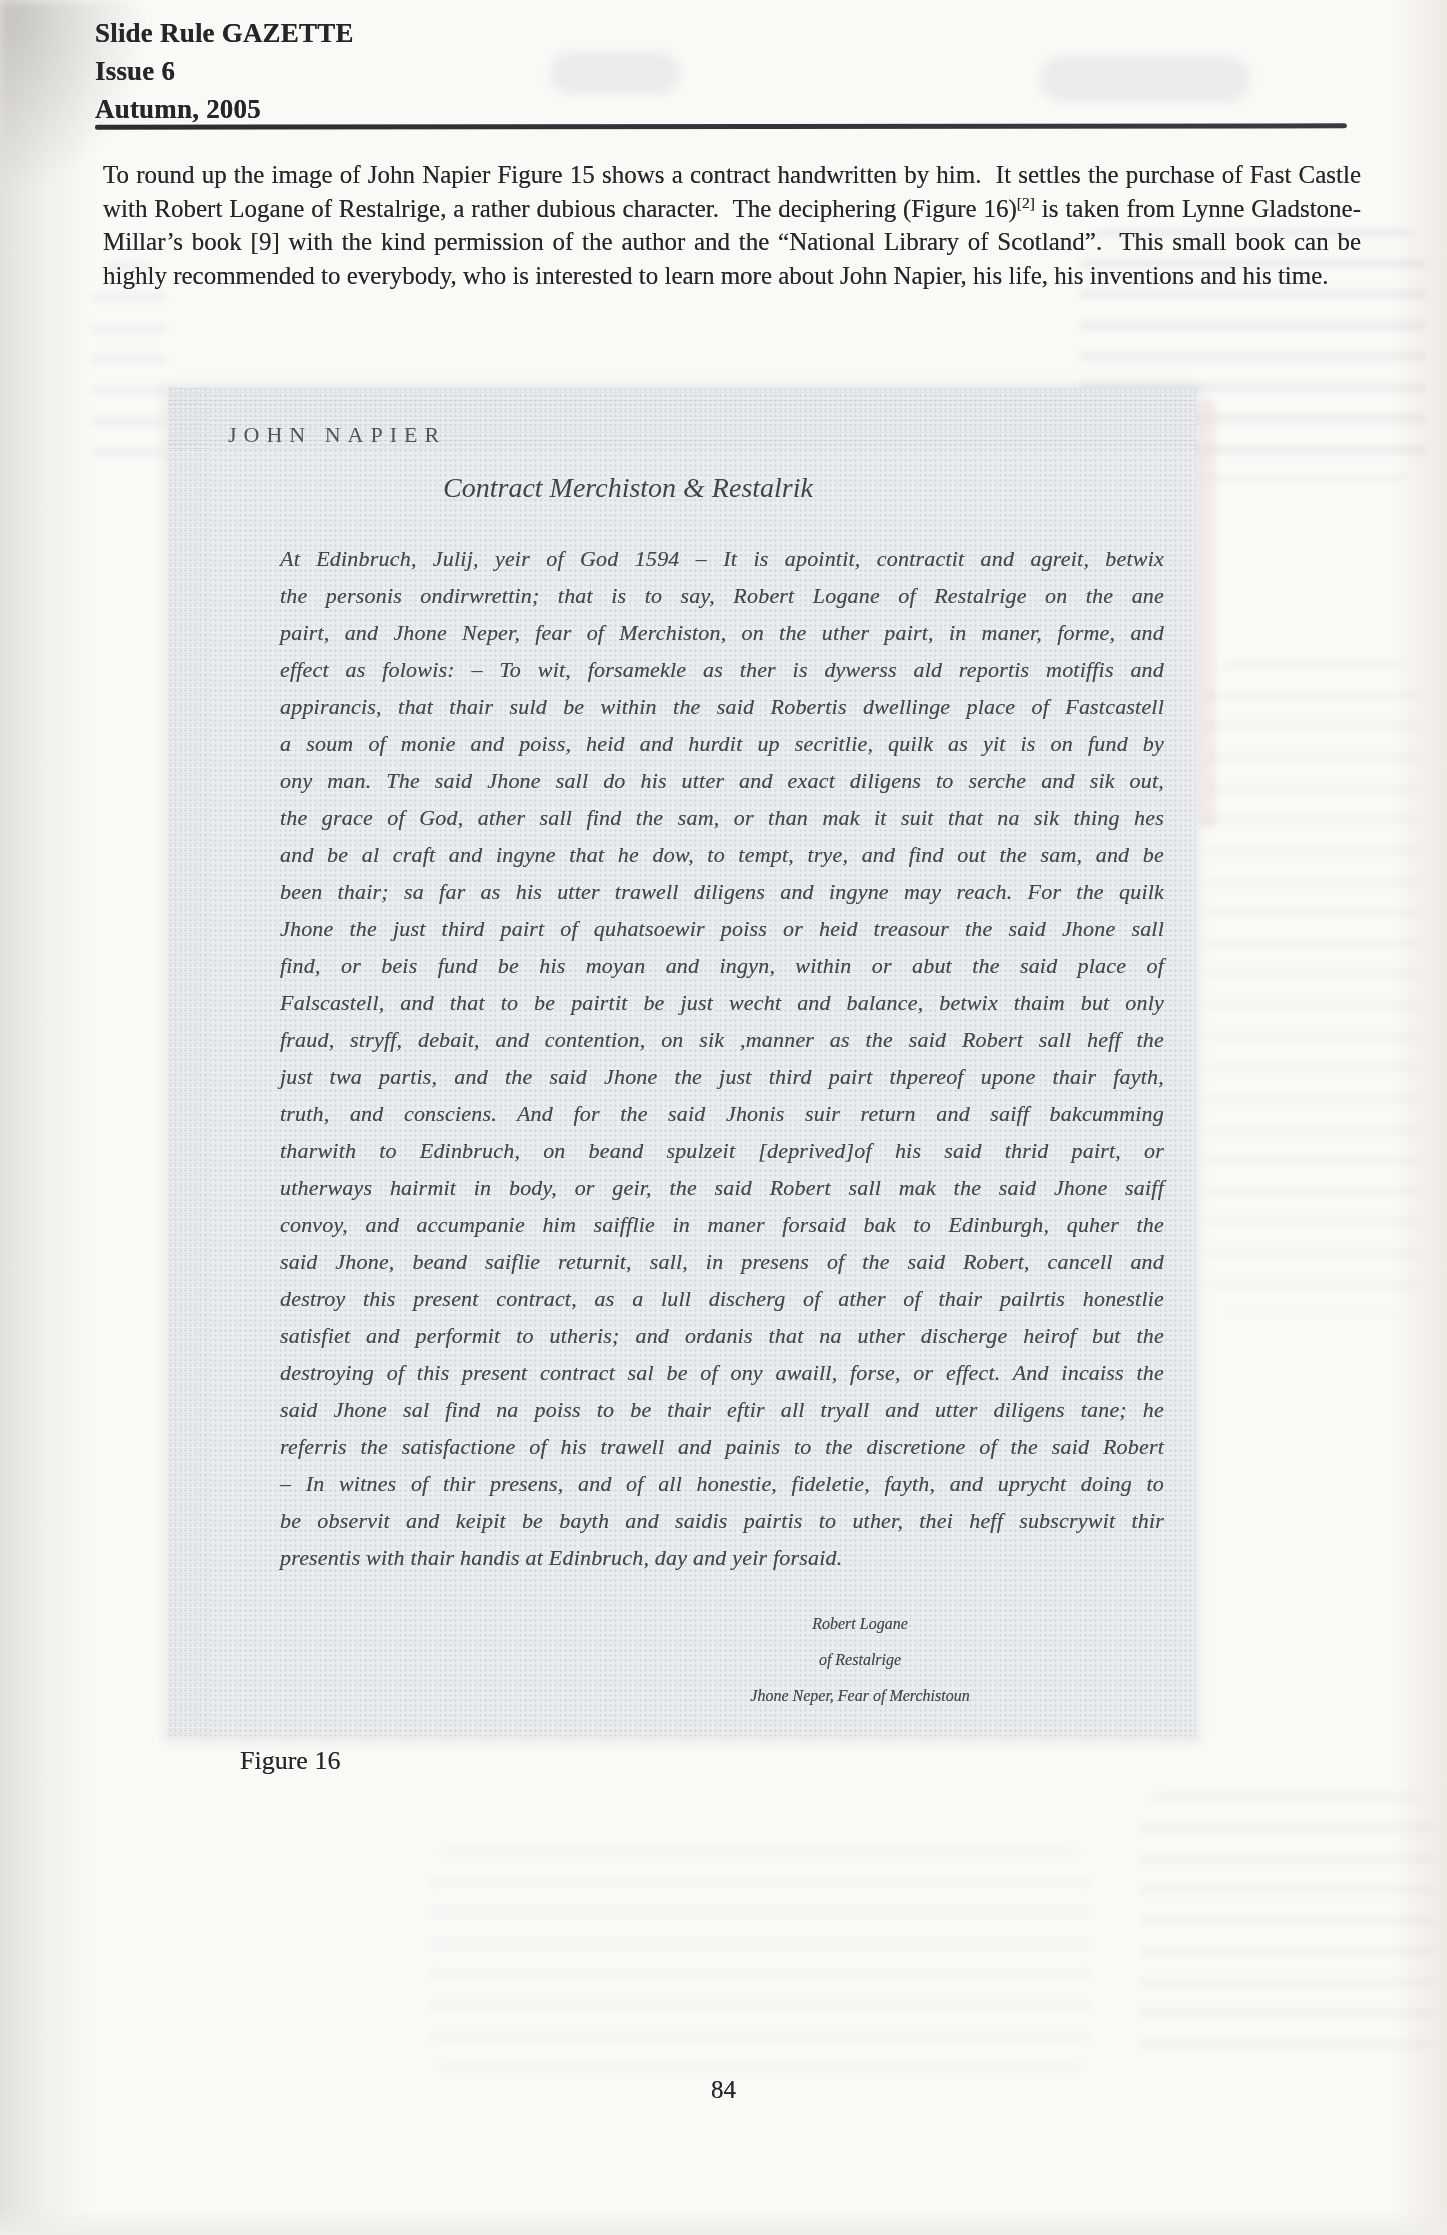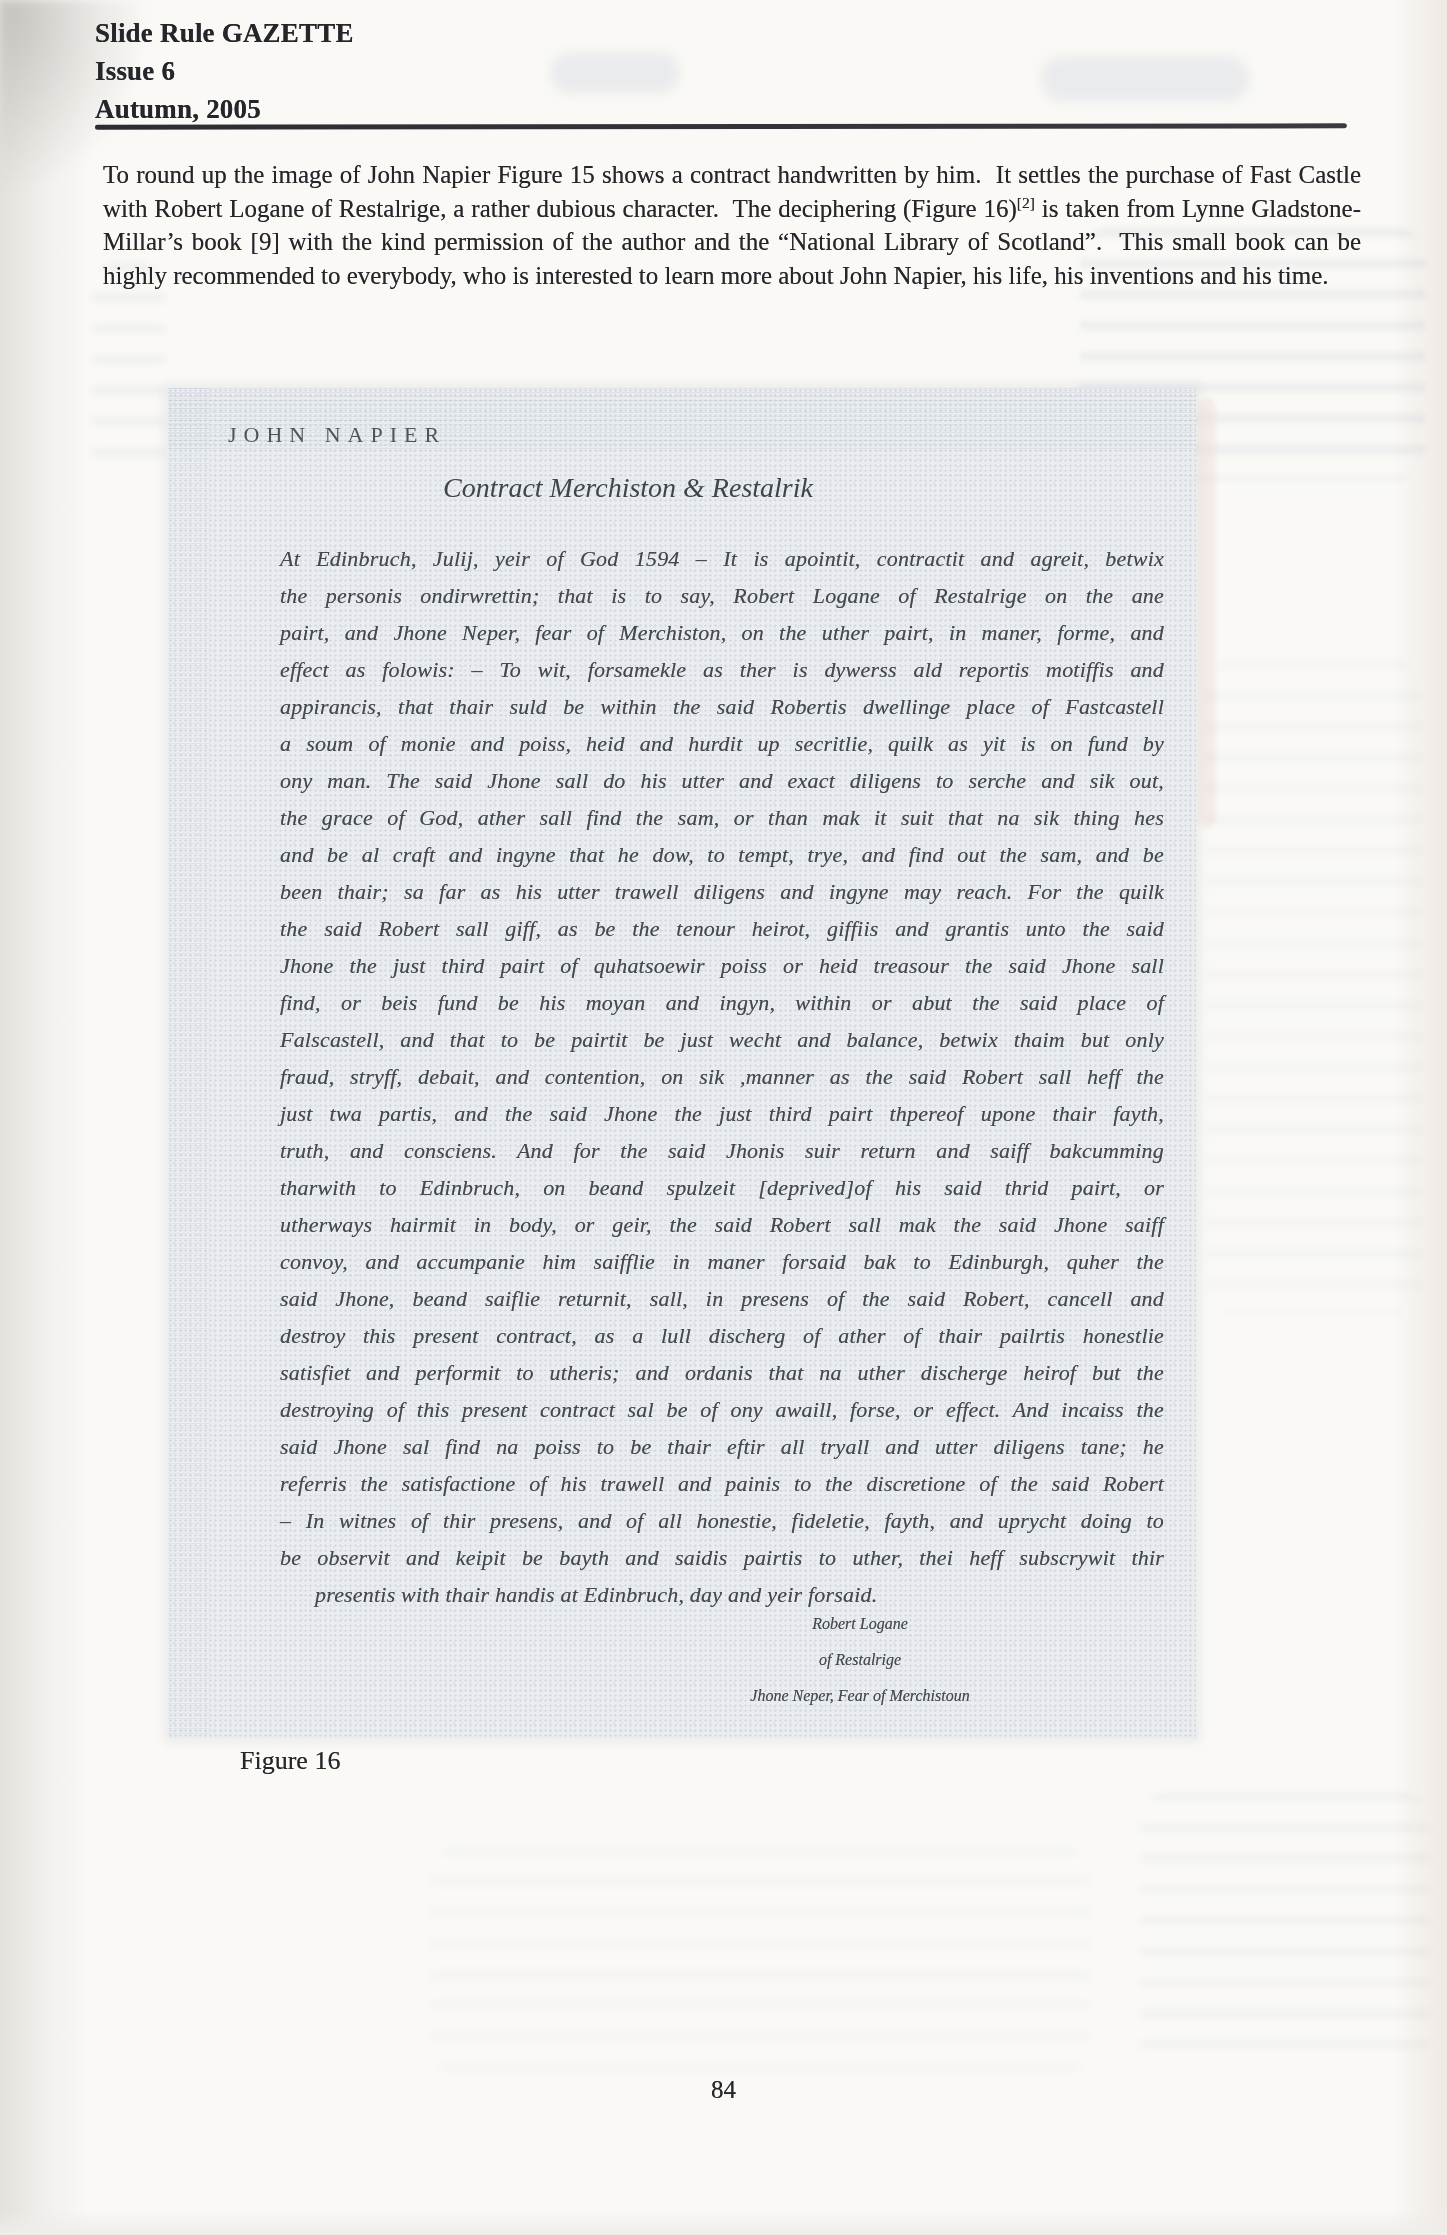--- a/index.html
+++ b/index.html
@@ -56,21 +56,21 @@
     background:repeating-linear-gradient(to bottom,rgba(130,142,160,.10) 0 1px,rgba(0,0,0,0) 1px 5px);}
   .running-head{position:absolute;left:60px;top:34px;
     font-size:22px;letter-spacing:7px;color:#4e545b;}
   .contract-title{position:absolute;left:0;top:84px;width:920px;text-align:center;
     font-style:italic;font-size:28px;color:#40444b;}
   .contract-body{position:absolute;left:112px;top:152px;width:884px;
     font-style:italic;font-size:22px;letter-spacing:.2px;
     text-shadow:0 0 .5px rgba(60,65,75,.55);}
   .contract-body .contract-line{height:37px;line-height:37px;
     text-align:justify;text-align-last:justify;overflow:visible;}
-  .contract-body .contract-line:last-child{text-align-last:left;margin-left:35px;}
+  .contract-body .contract-line:last-child{text-align-last:left;}
   .contract-signatures{position:absolute;right:36px;top:1218px;width:600px;
     font-style:italic;font-size:16px;line-height:36px;text-align:center;
     text-shadow:0 0 .5px rgba(60,65,75,.55);}
 
   
   .figure-caption{position:absolute;left:240px;top:1746px;font-size:26px;
     text-shadow:0 0 .5px rgba(30,30,40,.6);}
   .page-number{position:absolute;left:0;top:2076px;width:1447px;text-align:center;
     font-size:25px;text-shadow:0 0 .5px rgba(30,30,40,.6);}
 </style>
@@ -107,21 +107,20 @@
       <div class="contract-line">At Edinbruch, Julij, yeir of God 1594 – It is apointit, contractit and agreit, betwix</div>
       <div class="contract-line">the personis ondirwrettin; that is to say, Robert Logane of Restalrige on the ane</div>
       <div class="contract-line">pairt, and Jhone Neper, fear of Merchiston, on the uther pairt, in maner, forme, and</div>
       <div class="contract-line">effect as folowis: – To wit, forsamekle as ther is dywerss ald reportis motiffis and</div>
       <div class="contract-line">appirancis, that thair suld be within the said Robertis dwellinge place of Fastcastell</div>
       <div class="contract-line">a soum of monie and poiss, heid and hurdit up secritlie, quilk as yit is on fund by</div>
       <div class="contract-line">ony man. The said Jhone sall do his utter and exact diligens to serche and sik out,</div>
       <div class="contract-line">the grace of God, ather sall find the sam, or than mak it suit that na sik thing hes</div>
       <div class="contract-line">and be al craft and ingyne that he dow, to tempt, trye, and find out the sam, and be</div>
       <div class="contract-line">been thair; sa far as his utter trawell diligens and ingyne may reach. For the quilk</div>
-      <div class="contract-line">the said Robert sall giff, as be the tenour heirot, giffiis and grantis unto the said</div>
       <div class="contract-line">Jhone the just third pairt of quhatsoewir poiss or heid treasour the said Jhone sall</div>
       <div class="contract-line">find, or beis fund be his moyan and ingyn, within or abut the said place of</div>
       <div class="contract-line">Falscastell, and that to be pairtit be just wecht and balance, betwix thaim but only</div>
       <div class="contract-line">fraud, stryff, debait, and contention, on sik ,manner as the said Robert sall heff the</div>
       <div class="contract-line">just twa partis, and the said Jhone the just third pairt thpereof upone thair fayth,</div>
       <div class="contract-line">truth, and consciens. And for the said Jhonis suir return and saiff bakcumming</div>
       <div class="contract-line">tharwith to Edinbruch, on beand spulzeit [deprived]of his said thrid pairt, or</div>
       <div class="contract-line">utherways hairmit in body, or geir, the said Robert sall mak the said Jhone saiff</div>
       <div class="contract-line">convoy, and accumpanie him saifflie in maner forsaid bak to Edinburgh, quher the</div>
       <div class="contract-line">said Jhone, beand saiflie returnit, sall, in presens of the said Robert, cancell and</div>

